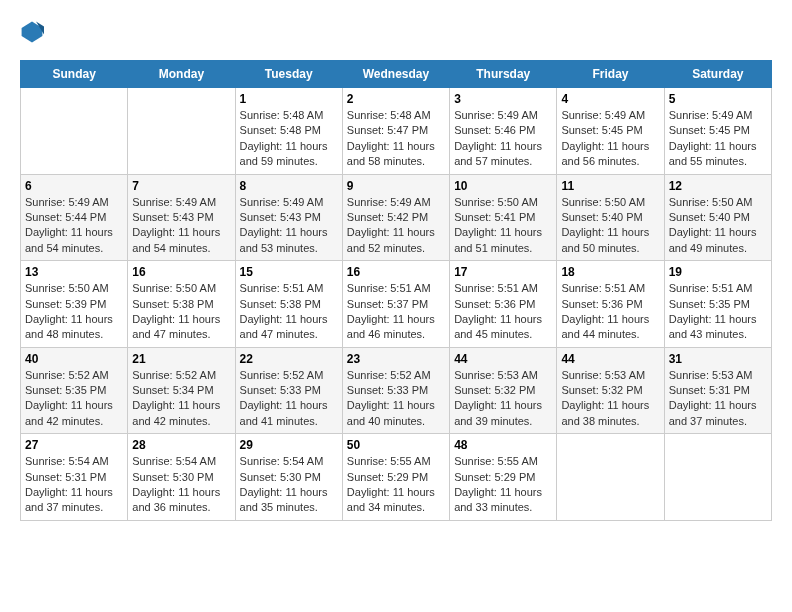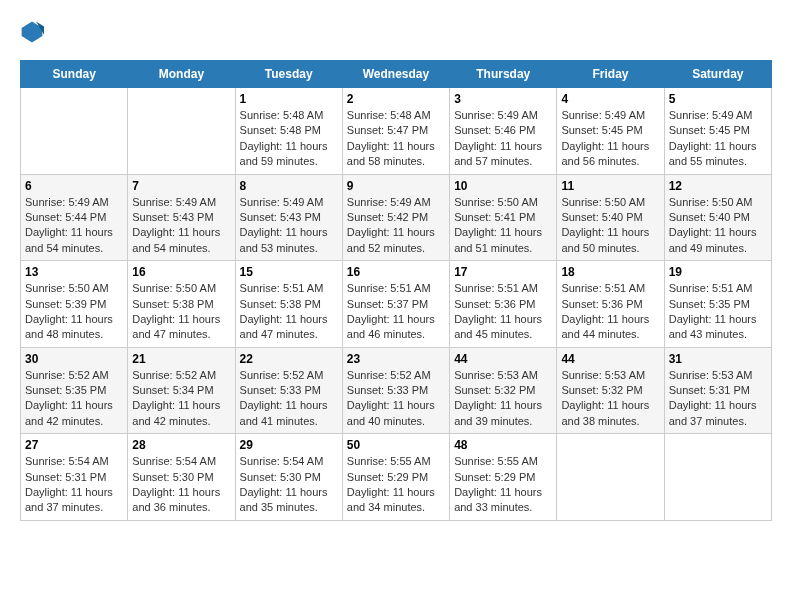--- a/index.html
+++ b/index.html
@@ -200,21 +200,21 @@
           <span class="day-num">18</span>
           <div class="day-info">Sunrise: 5:51 AM<br>Sunset: 5:36 PM<br>Daylight: 11 hours and 44 minutes.</div>
         </td>
         <td>
           <span class="day-num">19</span>
           <div class="day-info">Sunrise: 5:51 AM<br>Sunset: 5:35 PM<br>Daylight: 11 hours and 43 minutes.</div>
         </td>
       </tr>
       <tr>
         <td>
-          <span class="day-num">30</span>
+          <span class="day-num">40</span>
           <div class="day-info">Sunrise: 5:52 AM<br>Sunset: 5:35 PM<br>Daylight: 11 hours and 42 minutes.</div>
         </td>
         <td>
           <span class="day-num">21</span>
           <div class="day-info">Sunrise: 5:52 AM<br>Sunset: 5:34 PM<br>Daylight: 11 hours and 42 minutes.</div>
         </td>
         <td>
           <span class="day-num">22</span>
           <div class="day-info">Sunrise: 5:52 AM<br>Sunset: 5:33 PM<br>Daylight: 11 hours and 41 minutes.</div>
         </td>

